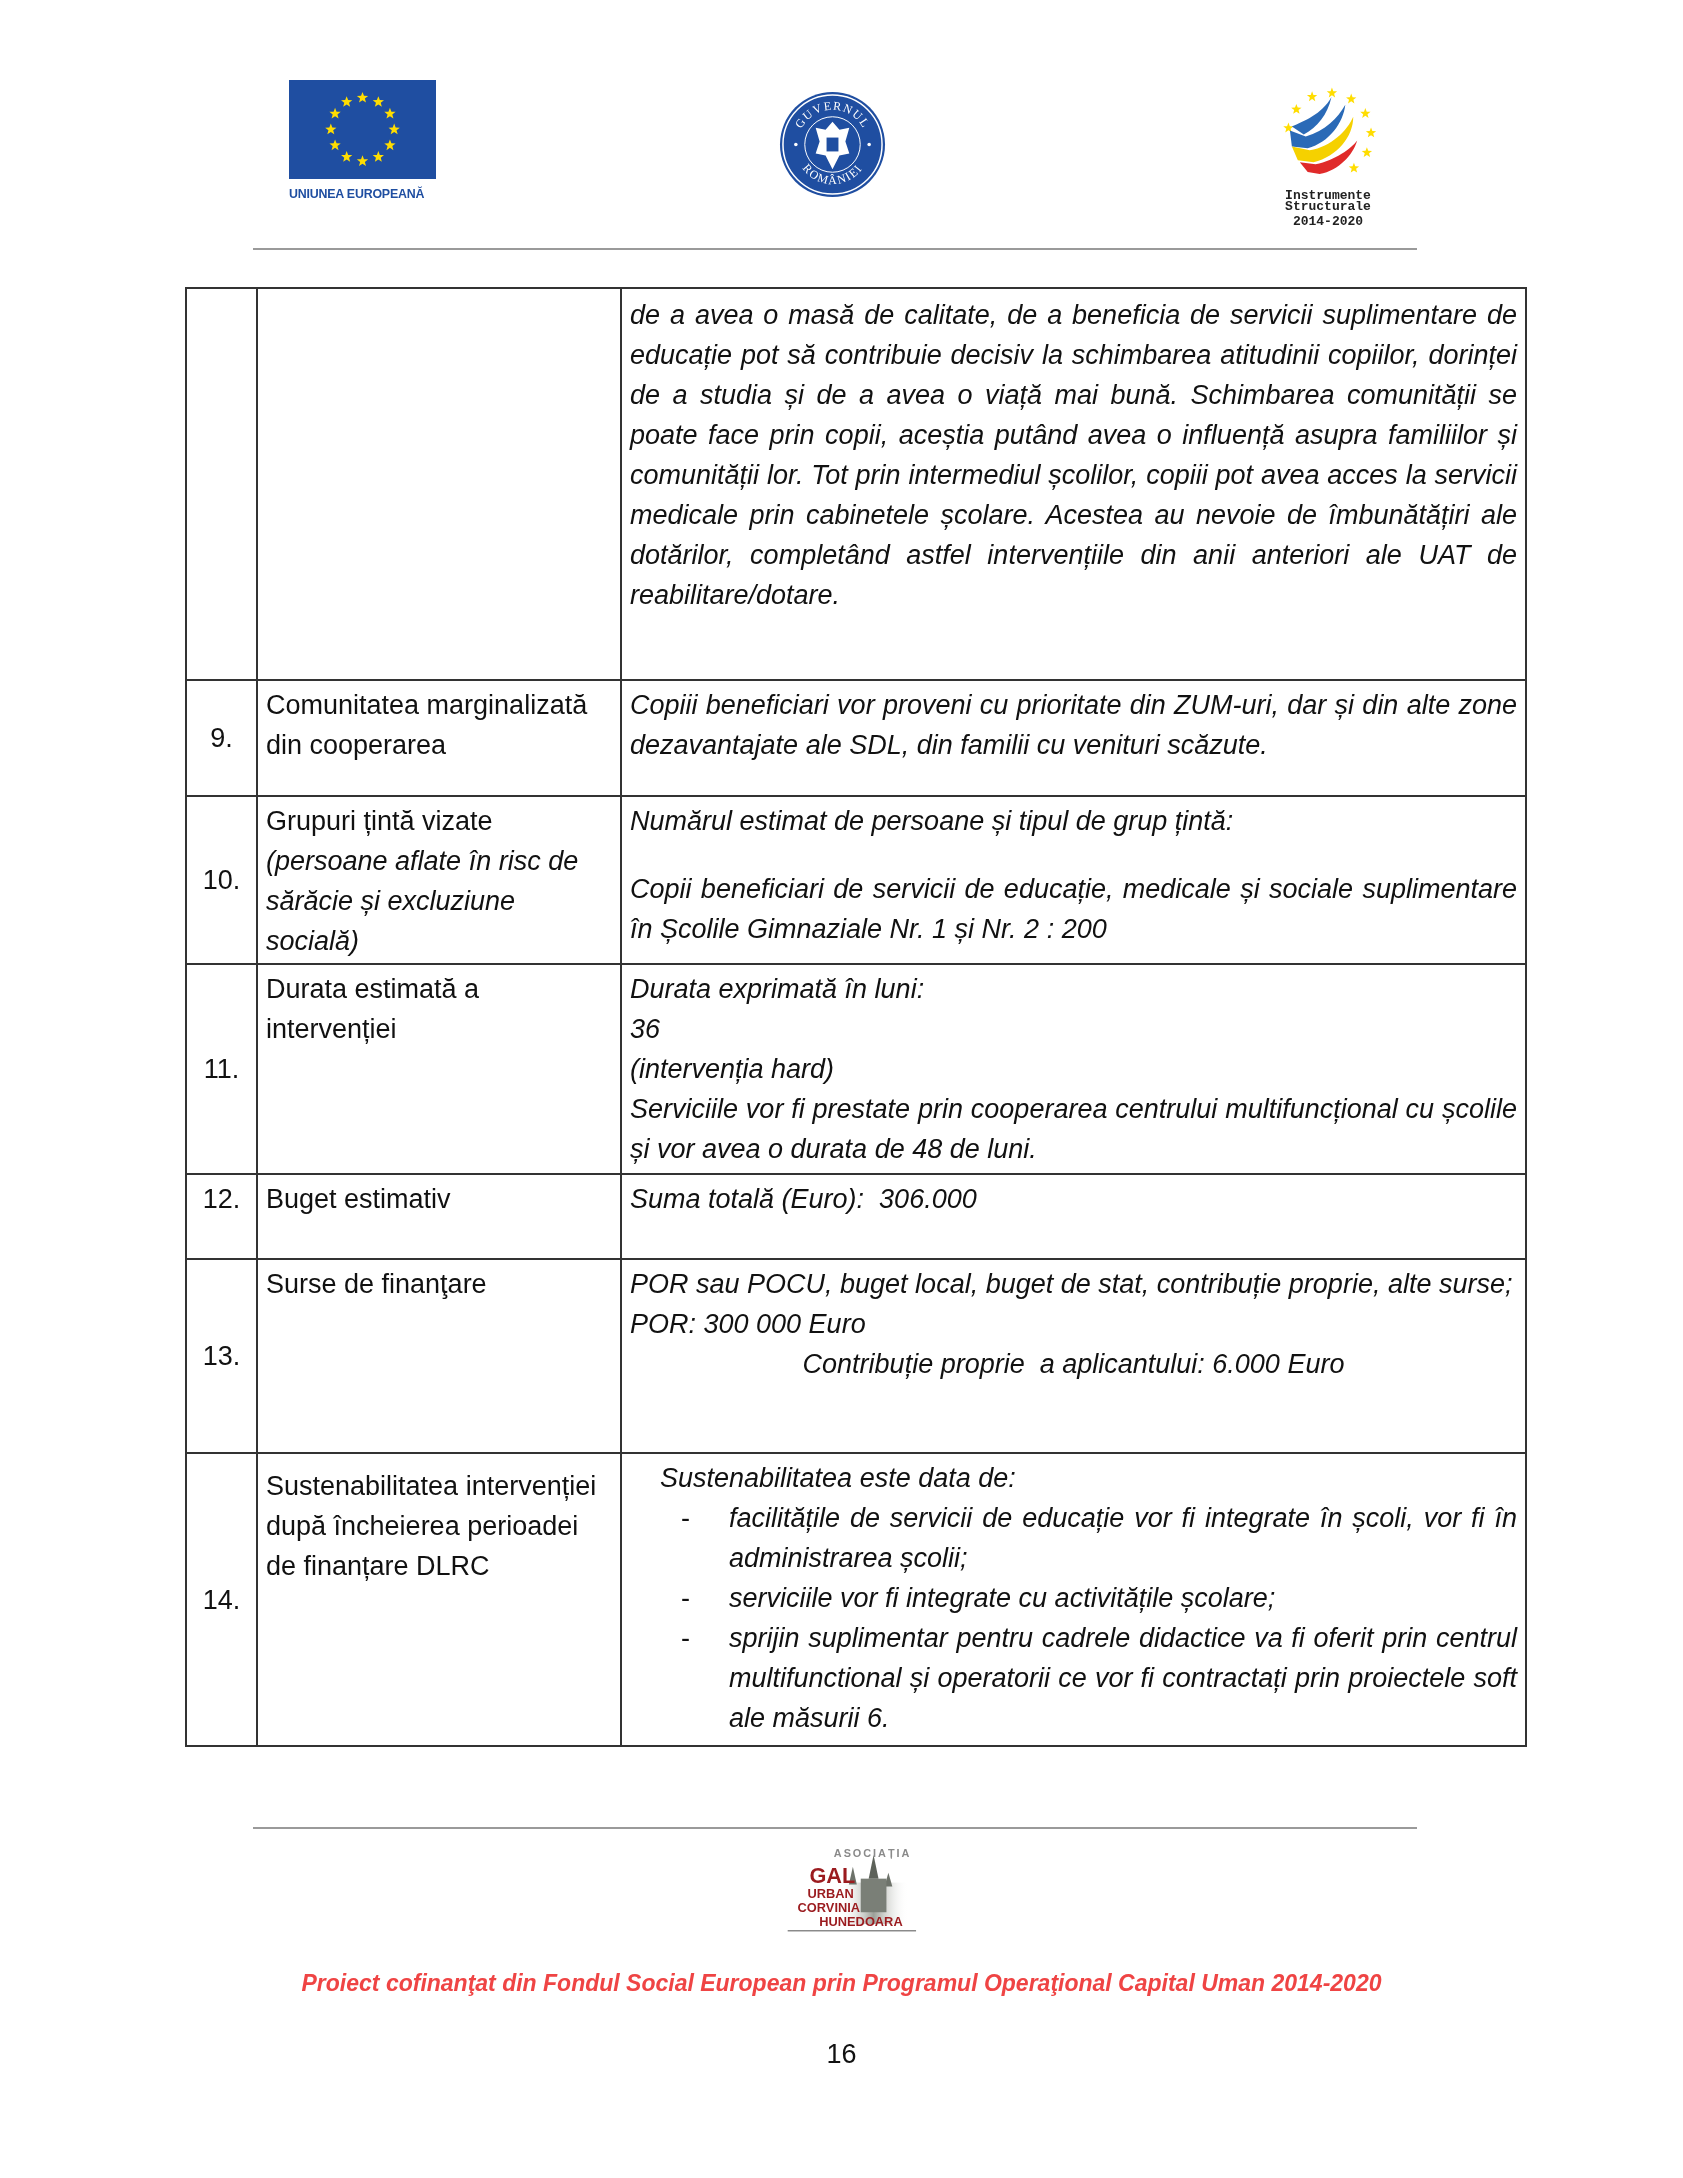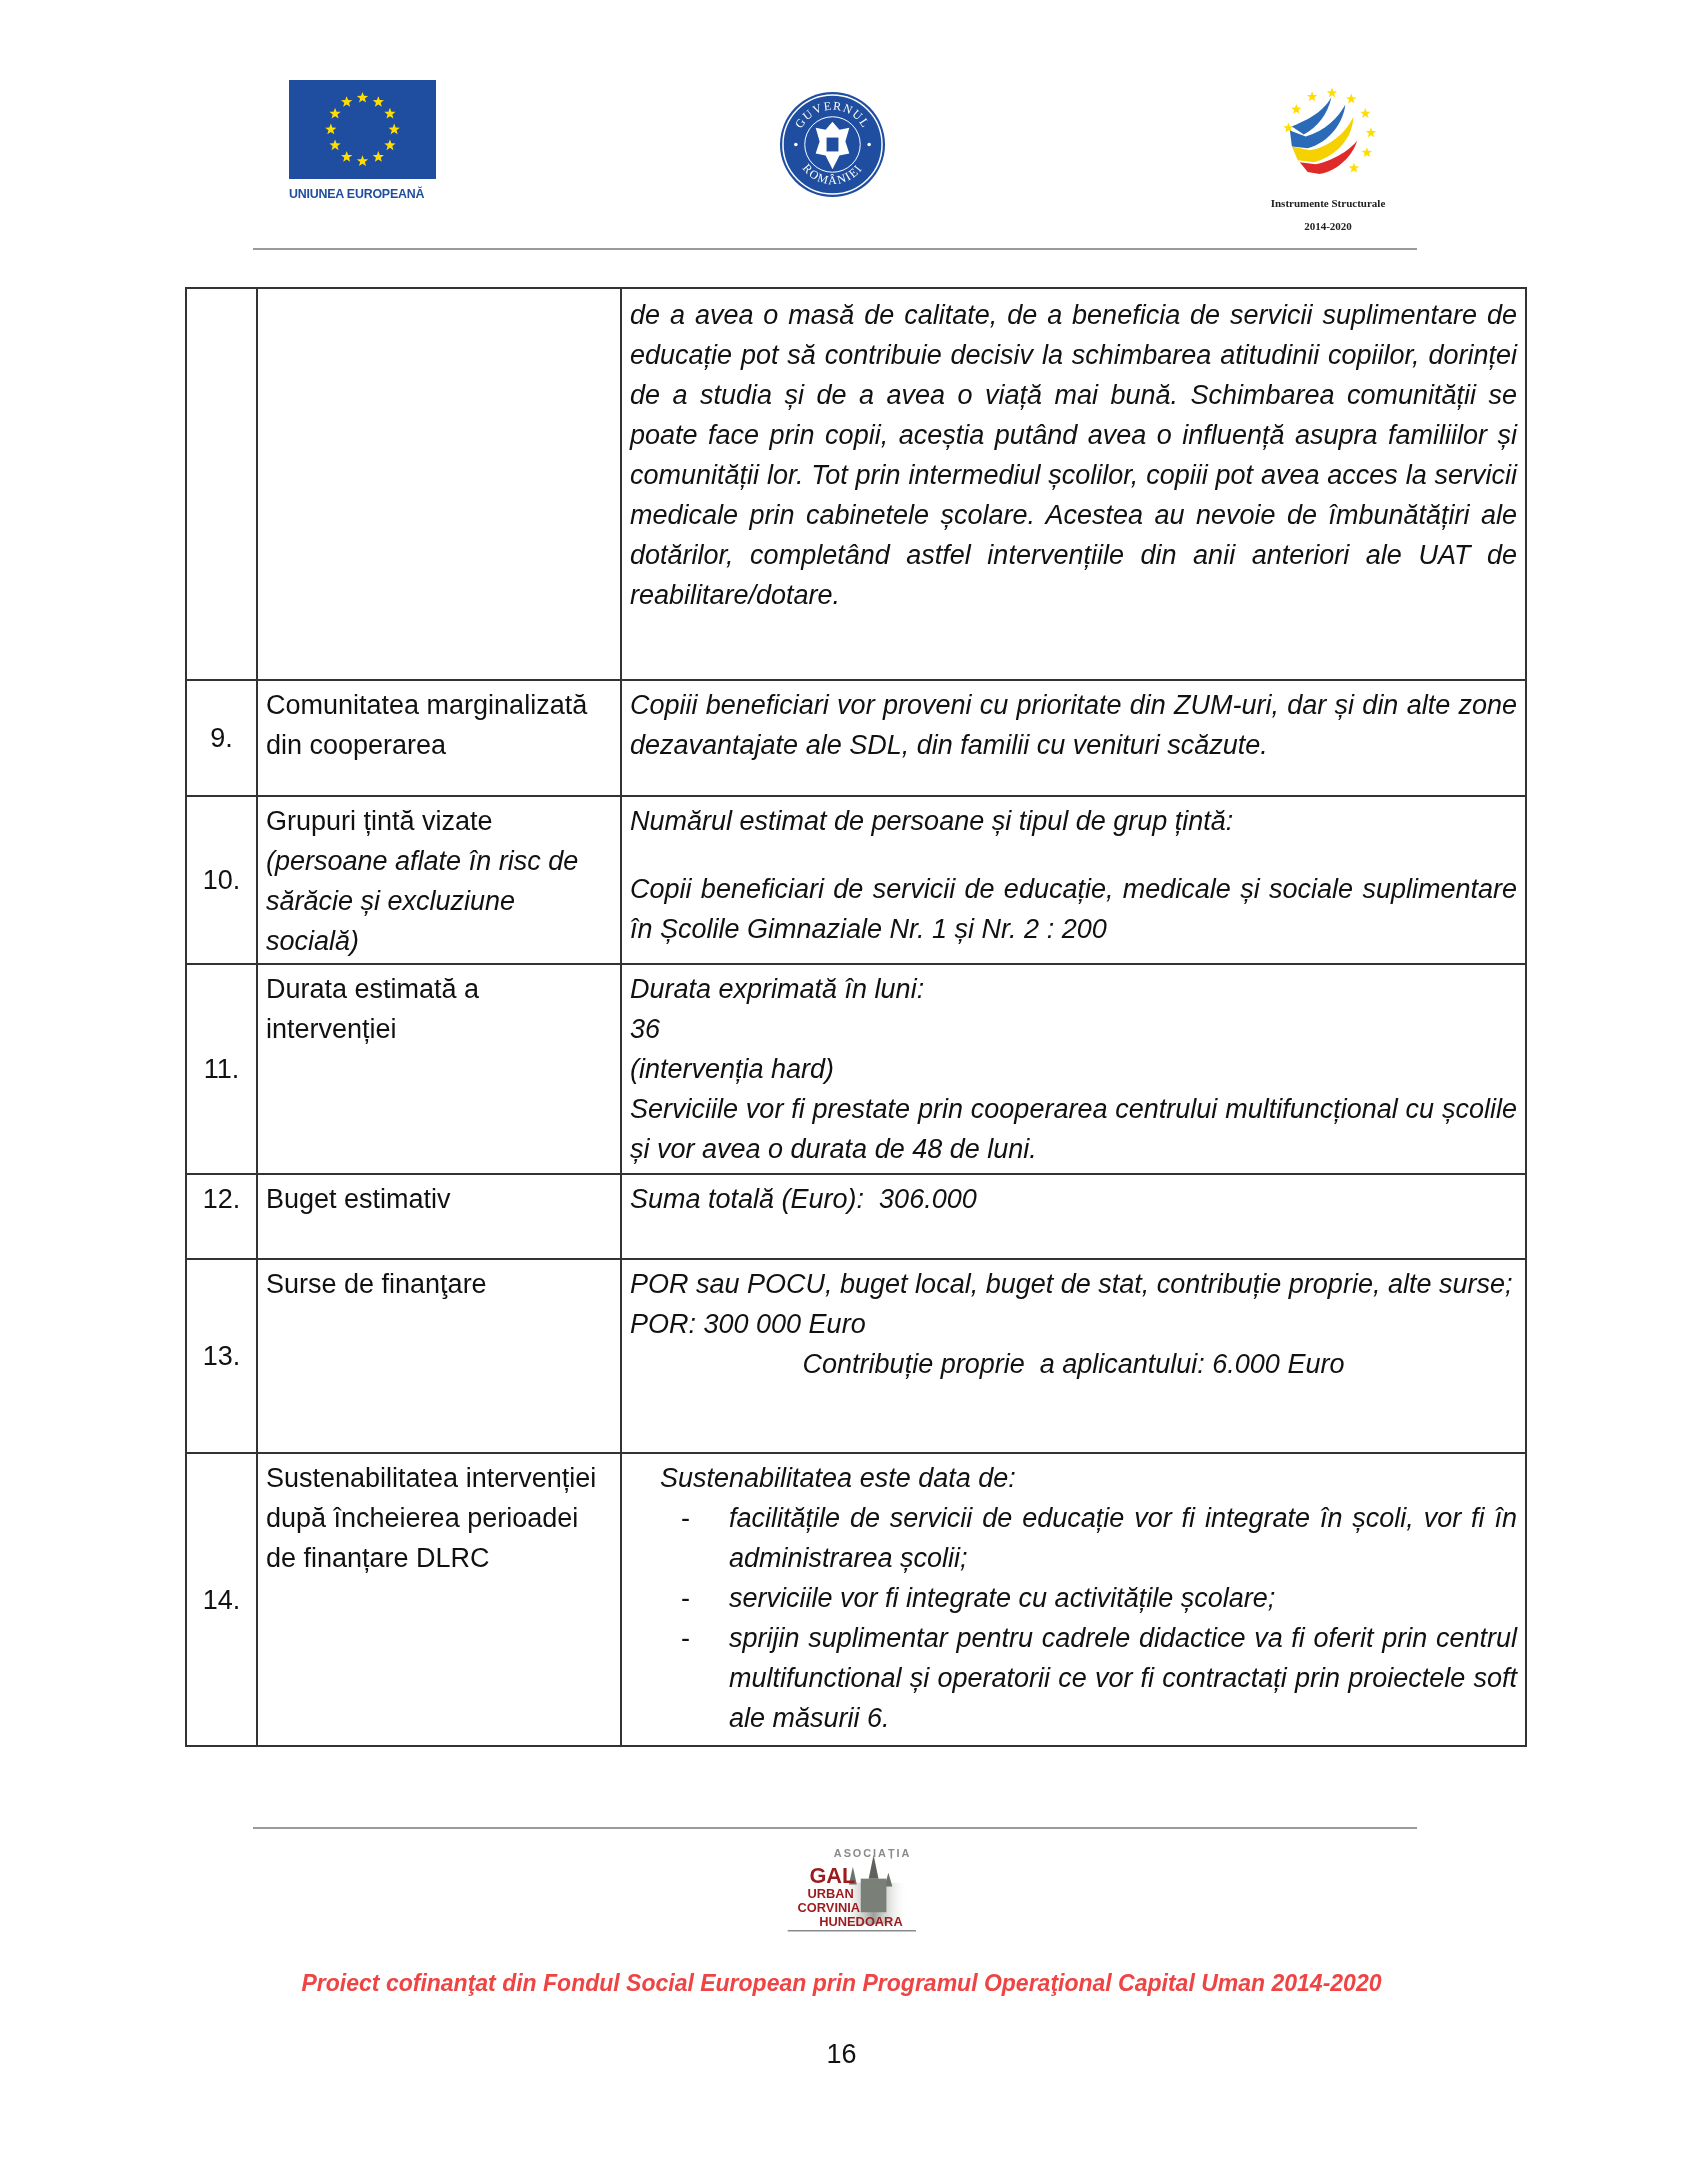--- a/index.html
+++ b/index.html
@@ -5,21 +5,21 @@
   * { box-sizing: border-box; margin: 0; padding: 0; }
   html, body { width: 1683px; height: 2178px; background: #ffffff; }
   body { position: relative; font-family: "Liberation Sans", sans-serif; color: #111; }
 
   
   .logo-eu { position: absolute; left: 289px; top: 80px; width: 147px; }
   .eu-flag { width: 147px; height: 99px; background: #1f4ea1; position: relative; }
   .eu-label { font-family: "Liberation Sans", sans-serif; font-weight: bold; font-size: 12.4px; color: #1f4ea1; margin-top: 8px; letter-spacing: -0.2px; white-space: nowrap; }
   .logo-gov { position: absolute; left: 778px; top: 90px; width: 109px; height: 109px; }
   .logo-is { position: absolute; left: 1249px; top: 87px; width: 158px; text-align: center; }
-  .is-label { font-family: Liberation Serif, serif; font-weight: bold; font-size: 11px; color: #222; line-height: 11px; margin-top: 12px; }
+  .is-label { font-family: Liberation Mono, monospace; font-weight: bold; font-size: 13px; color: #222; line-height: 11px; margin-top: 4px; }
 
   .hr { position: absolute; left: 253px; width: 1164px; height: 2px; background: #9a9a9a; }
   .hr-top { top: 248px; }
   .hr-bottom { top: 1827px; }
 
   
   .doc-table { position: absolute; left: 185px; top: 287px; width: 1342px; border-collapse: collapse; }
   .doc-table td { border: 2px solid #333; vertical-align: top; font-size: 27px; line-height: 40px; font-family: "Liberation Sans", sans-serif; }
   .c-num { width: 71px; text-align: center; vertical-align: middle !important; padding: 0 2px; }
   .c-label { width: 364px; padding: 2px 6px 0 8px; }
@@ -170,21 +170,21 @@
       </td>
       <td class="c-content" style="padding-top:4px;">
         <div class="justify">POR sau POCU, buget local, buget de stat, contribuție proprie, alte surse;</div>
         <div>POR: 300 000 Euro</div>
         <div style="white-space:pre;text-align:center;">Contribuție proprie  a aplicantului: 6.000 Euro</div>
       </td>
     </tr>
 
     <tr style="height:293px;">
       <td class="c-num">14.</td>
-      <td class="c-label" style="padding-top:4px;">
+      <td class="c-label" style="padding-top:12px;">
         <span>Sustenabilitatea intervenției după încheierea perioadei de finanțare DLRC</span>
       </td>
       <td class="c-content" style="padding-top:4px;">
         <div class="intro">Sustenabilitatea este data de:</div>
         <ul class="bullets">
           <li><span class="dash">-</span><span>facilitățile de servicii de educație vor fi integrate în școli, vor fi în administrarea școlii;</span></li>
           <li><span class="dash">-</span><span>serviciile vor fi integrate cu activitățile școlare;</span></li>
           <li><span class="dash">-</span><span>sprijin suplimentar pentru cadrele didactice va fi oferit prin centrul multifunctional și operatorii ce vor fi contractați prin proiectele soft ale măsurii 6.</span></li>
         </ul>
       </td>

